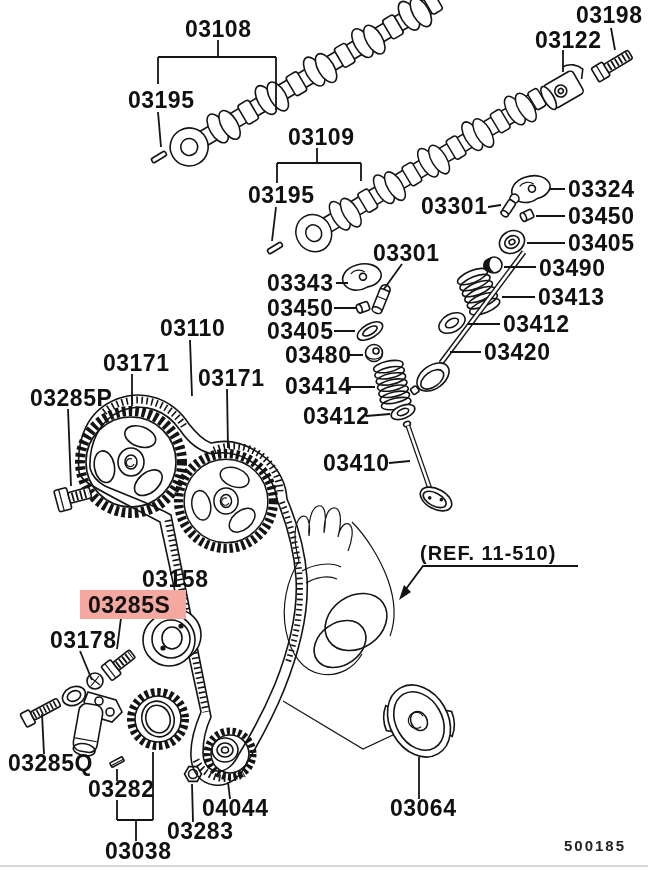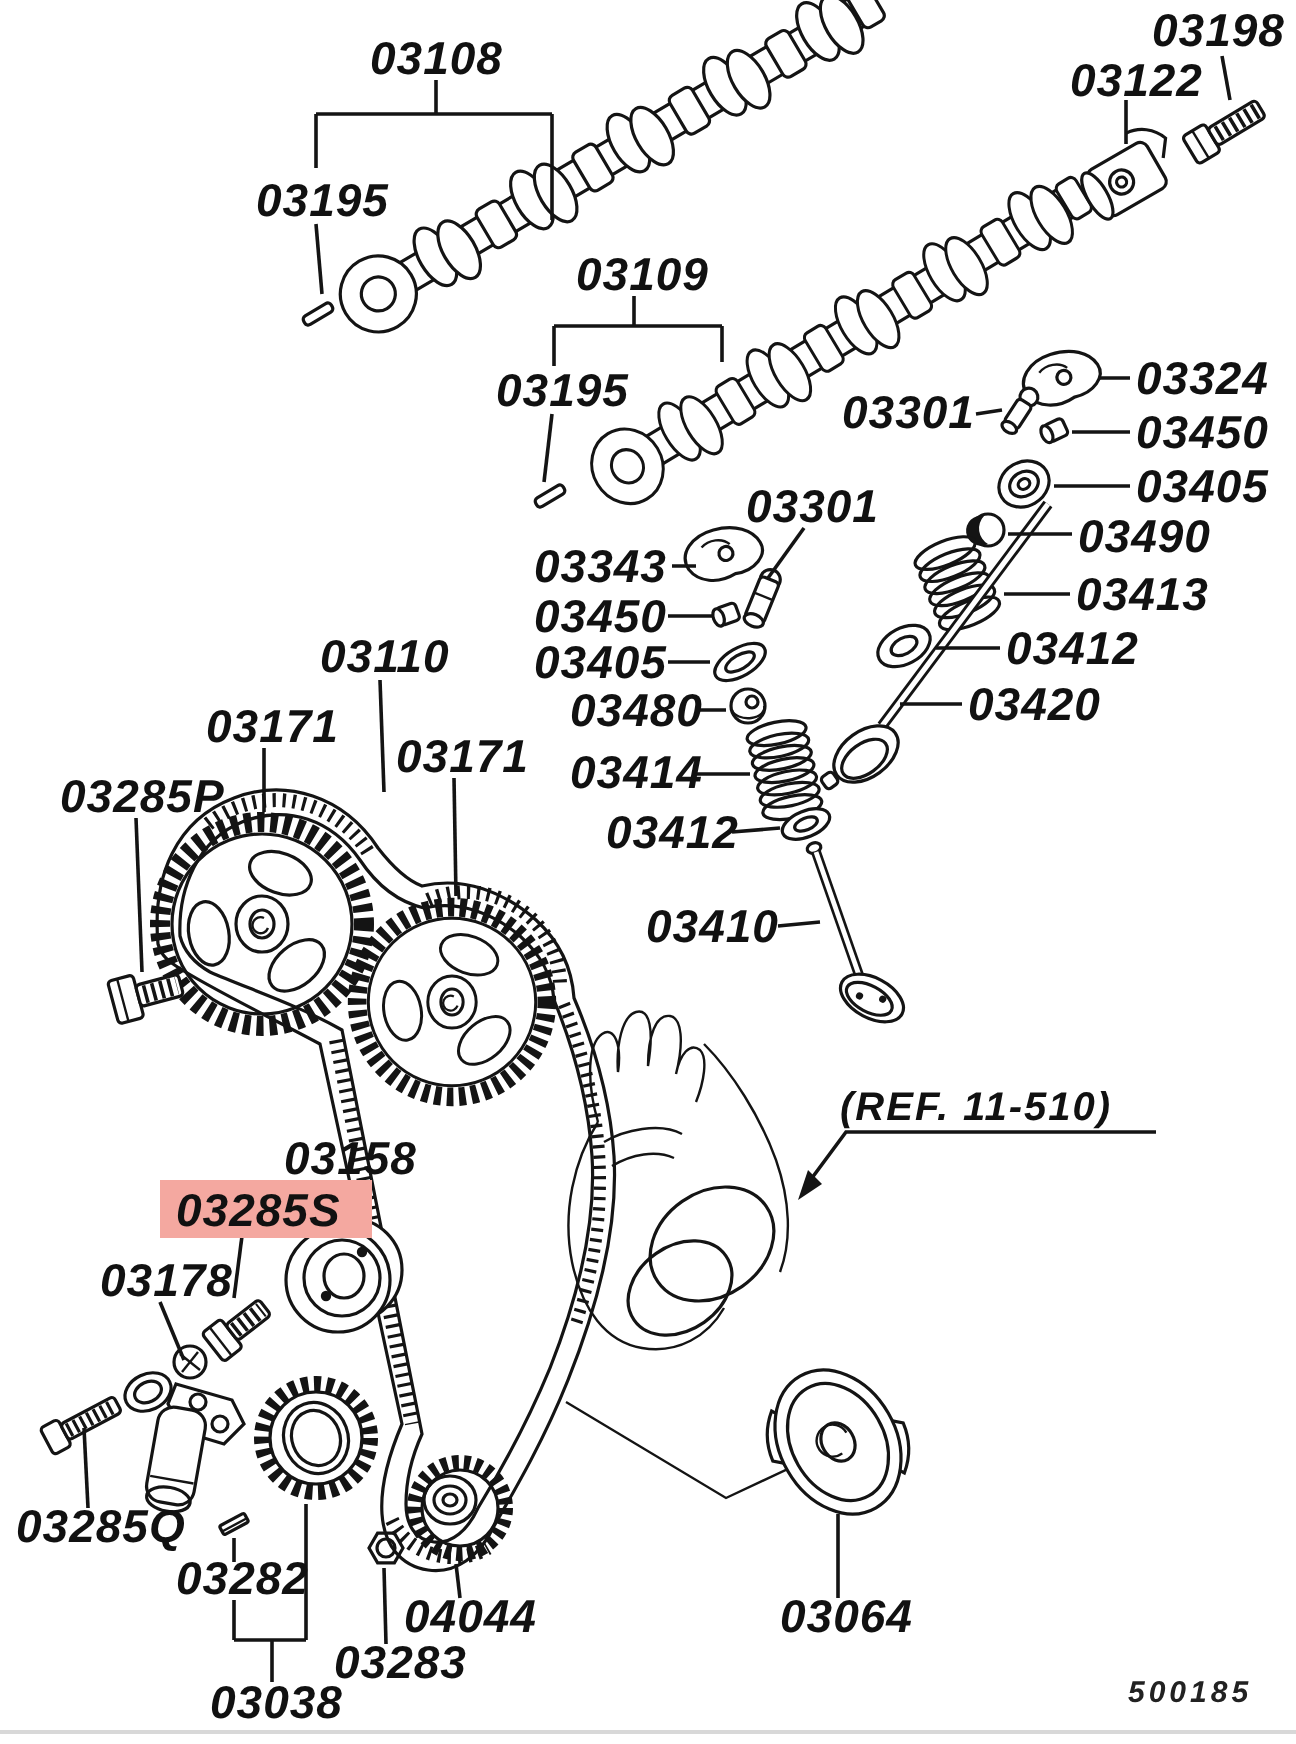--- a/index.html
+++ b/index.html
@@ -1,17 +1,17 @@
 <!DOCTYPE html>
 <html><head>
 <meta charset="utf-8">
 <style>
   html,body{margin:0;padding:0;background:#fff;}
   #stage{position:relative;width:648px;height:872px;background:#ffffff;overflow:hidden;
-         font-family:"Liberation Sans", sans-serif;font-style:italic;}
+         font-family:"Liberation Sans", sans-serif;}
   svg{display:block;}
   .lbl{font-family:"Liberation Sans", sans-serif;font-weight:700;font-size:23px;
        letter-spacing:0.5px;fill:#111;}
   .lbl-ref{font-family:"Liberation Sans", sans-serif;font-weight:700;font-size:20px;
        letter-spacing:1px;fill:#111;}
   .lbl-dwg{font-family:"Liberation Sans", sans-serif;font-weight:700;font-size:15px;
        letter-spacing:2px;fill:#222;}
   .ln{stroke:#141414;stroke-width:1.8;fill:none;}
   .pt{stroke:#141414;stroke-width:1.6;fill:#fff;}
   .ptn{stroke:#141414;stroke-width:1.6;fill:none;}

